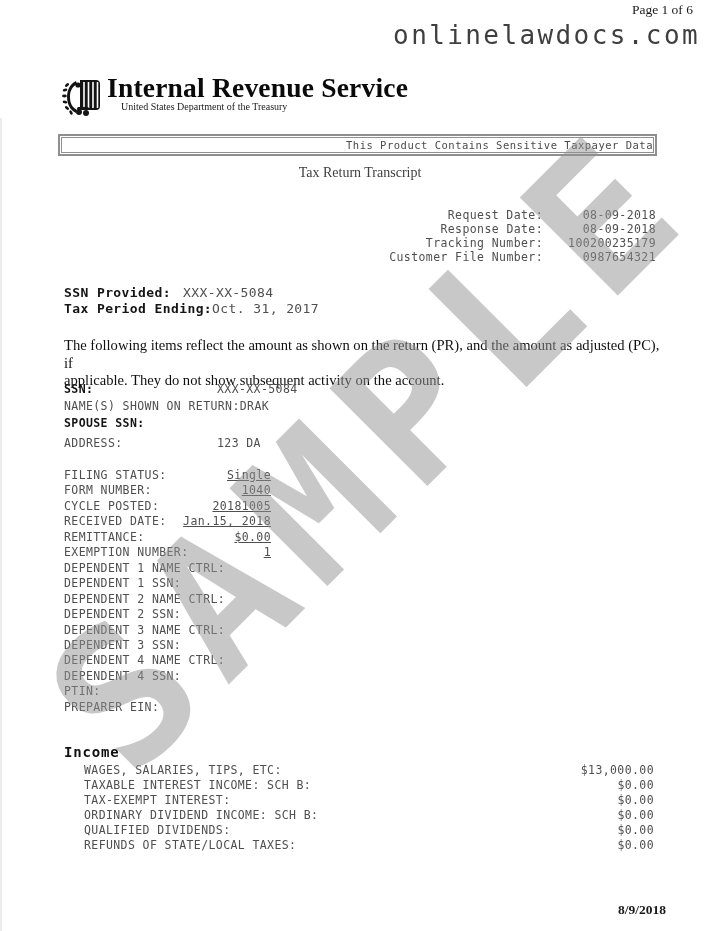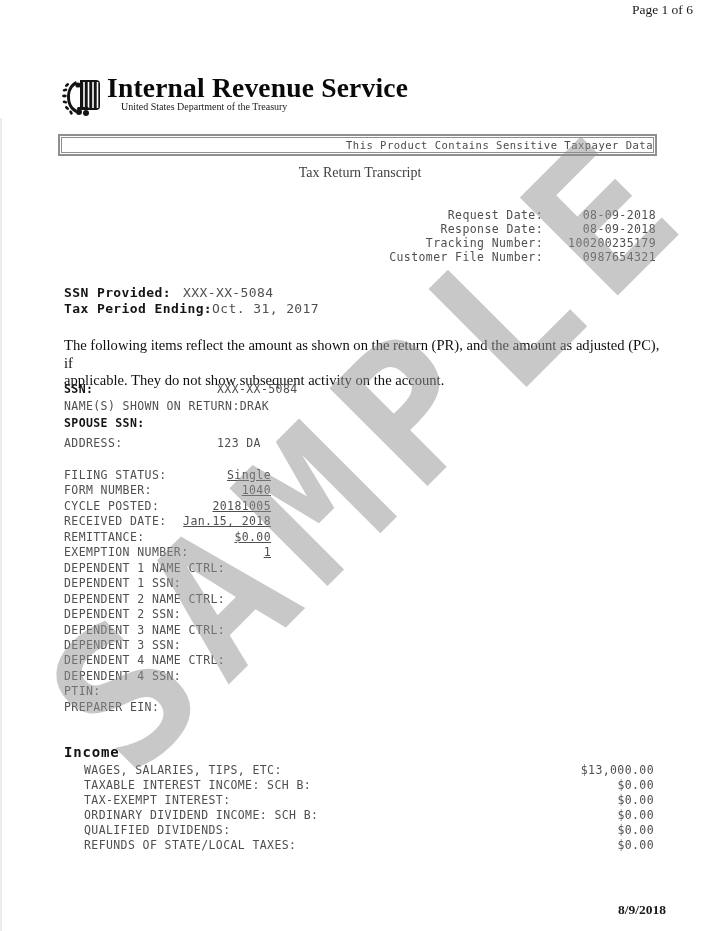--- a/index.html
+++ b/index.html
@@ -97,20 +97,21 @@
   }
 </style>
 </head>
 <body>
 
 <div class="page">
 
   <div class="edge-line"></div>
 
   <div class="page-number">Page 1 of 6</div>
+  <div class="site-url mono">onlinelawdocs.com</div>
 
   <div class="irs-logo">
     <svg width="42" height="40" viewBox="0 0 42 40" aria-hidden="true">
       <path d="M14 36 C8 33 5 27 5 20 C5 13 8 7 14 4 L15 7 C10 10 8 14 8 20 C8 26 10 30 15 33 Z" fill="#141414"></path>
       <g fill="#141414">
         <ellipse cx="5" cy="8" rx="2.4" ry="1.4" transform="rotate(-40 5 8)"></ellipse>
         <ellipse cx="3" cy="13" rx="2.4" ry="1.4" transform="rotate(-15 3 13)"></ellipse>
         <ellipse cx="2.4" cy="19" rx="2.4" ry="1.4"></ellipse>
         <ellipse cx="3" cy="25" rx="2.4" ry="1.4" transform="rotate(15 3 25)"></ellipse>
         <ellipse cx="5" cy="31" rx="2.4" ry="1.4" transform="rotate(40 5 31)"></ellipse>

